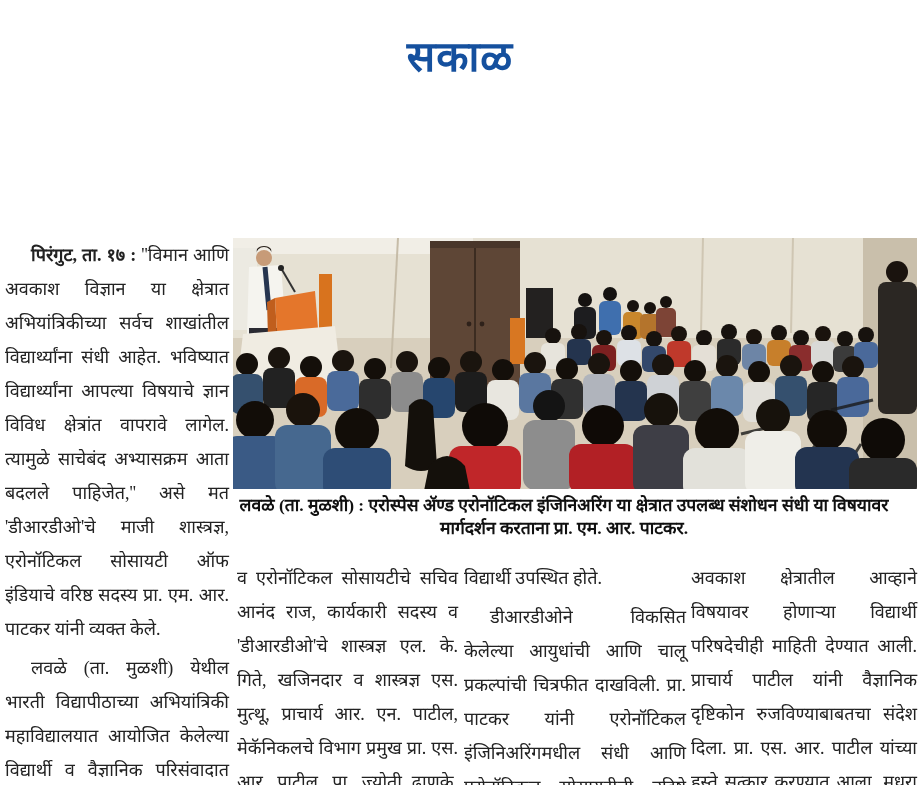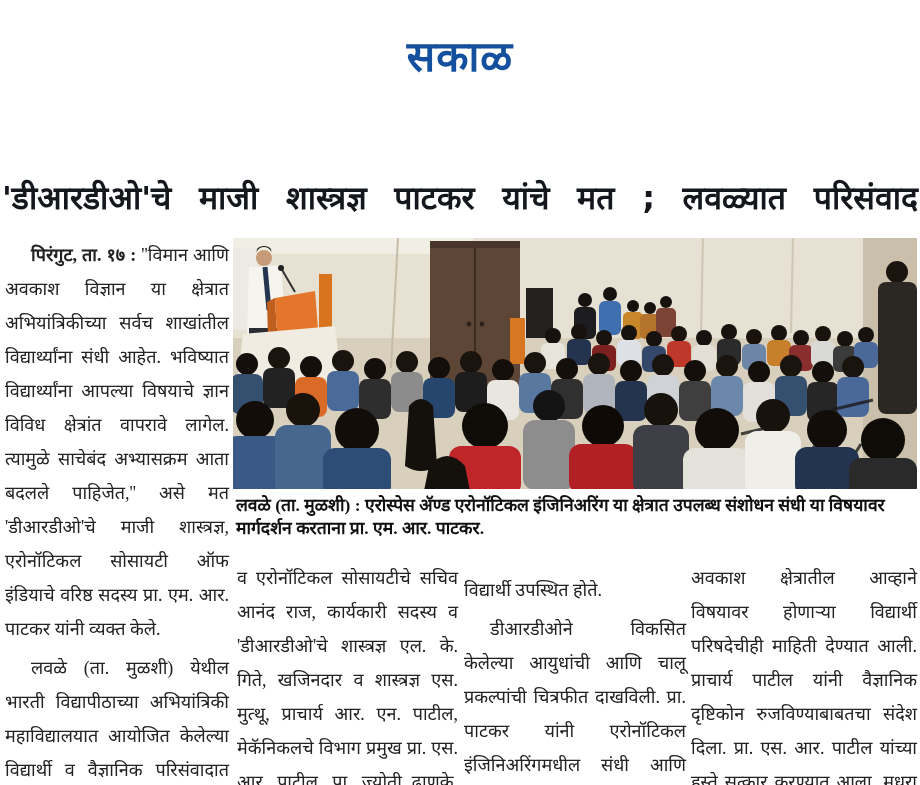--- a/index.html
+++ b/index.html
@@ -24,51 +24,50 @@
   }
   .subheadline {
     position:absolute; top:158px; left:2px; width:916px;
     font-size:32px; line-height:1.5; font-weight:600; color:#14171c;
     text-align:justify; text-align-last:justify; white-space:nowrap;
     font-family:"DejaVu Sans","Liberation Sans",sans-serif;
   }
   .col { position:absolute; text-align:justify; font-size:18px; line-height:34px; color:#222; }
   .col1 { top:222px; left:5px;   width:224px; height:522px; }
   .col2 { top:545px; left:237px; width:221px; height:205px; }
-  .col3 { top:557px; left:464px; width:222px; height:205px; }
+  .col3 { top:545px; left:464px; width:222px; height:205px; }
   .col4 { top:545px; left:691px; width:226px; height:205px; }
   .para + .para { margin-top:5px; }
   .indent { text-indent:26px; }
   .dateline { font-weight:bold; }
   .photo-box {
     position:absolute; top:222px; left:233px; width:684px; height:251px;
     overflow:hidden; background:#d8cfbd;
   }
   .photo-box svg { display:block; width:100%; height:100%; }
   .caption {
-    position:absolute; top:478px; left:236px; width:682px;
+    position:absolute; top:478px; left:223px; width:682px;
     font-weight:bold; font-size:17.5px; line-height:23px;
-    color:#101010; text-align:left;
+    color:#101010; text-align:center;
   }
   .footer {
     position:absolute; top:748px; left:0; width:100%;
     text-align:center; font-size:14px; line-height:18px; color:#3a3a3a;
     font-family:"Liberation Sans","DejaVu Sans",sans-serif;
     white-space:pre;
   }
 </style>
 </head>
 <body>
 
 <div class="page">
 
   <div class="masthead">सकाळ</div>
 
 
-  <h2 class="subheadline">'डीआरडीओ'चे माजी शास्त्रज्ञ पाटकर यांचे मत ; लवळ्यात परिसंवाद</h2>
 
   <div class="col col1">
     <p class="para indent"><span class="dateline">पिरंगुट, ता. १७ : </span><span>''विमान आणि अवकाश विज्ञान या क्षेत्रात अभियांत्रिकीच्या सर्वच शाखांतील विद्यार्थ्यांना संधी आहेत. भविष्यात विद्यार्थ्यांना आपल्या विषयाचे ज्ञान विविध क्षेत्रांत वापरावे लागेल. त्यामुळे साचेबंद अभ्यासक्रम आता बदलले पाहिजेत,'' असे मत 'डीआरडीओ'चे माजी शास्त्रज्ञ, एरोनॉटिकल सोसायटी ऑफ इंडियाचे वरिष्ठ सदस्य प्रा. एम. आर. पाटकर यांनी व्यक्त केले.</span></p>
     <p class="para indent">लवळे (ता. मुळशी) येथील भारती विद्यापीठाच्या अभियांत्रिकी महाविद्यालयात आयोजित केलेल्या विद्यार्थी व वैज्ञानिक परिसंवादात पाटकर बोलत होते. पुणे येथील एरोनॉटिकल सोसायटी ऑफ इंडियाच्या वतीने 'एरोस्पेस ॲन्ड एरोनॉटिकल इंजिनिअरिंग या क्षेत्रात उपलब्ध संशोधन संधी' या विषयावर हा परिसंवाद पार पडला. या वेळी 'डीआरडीओ'चे शास्त्रज्ञ</p>
   </div>
 
   <div class="photo-box">
     <svg viewBox="0 0 684 251" preserveAspectRatio="none">
 
       <rect x="0" y="0" width="684" height="251" fill="#d8cfbd"></rect>

